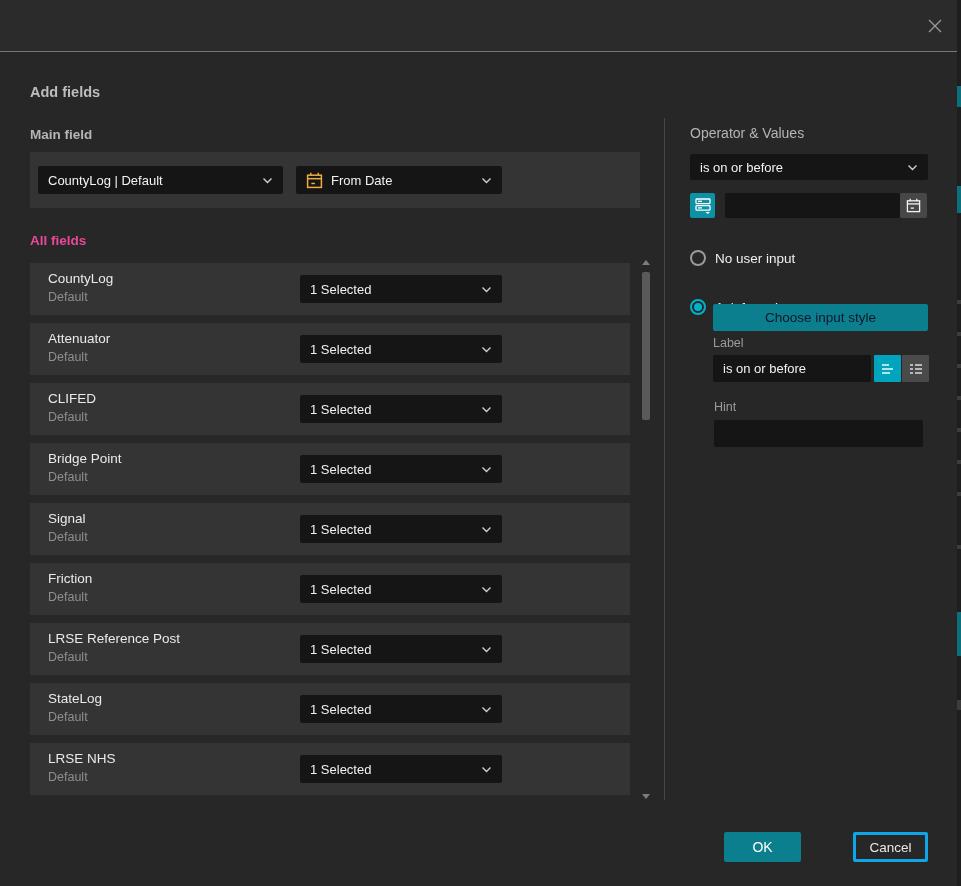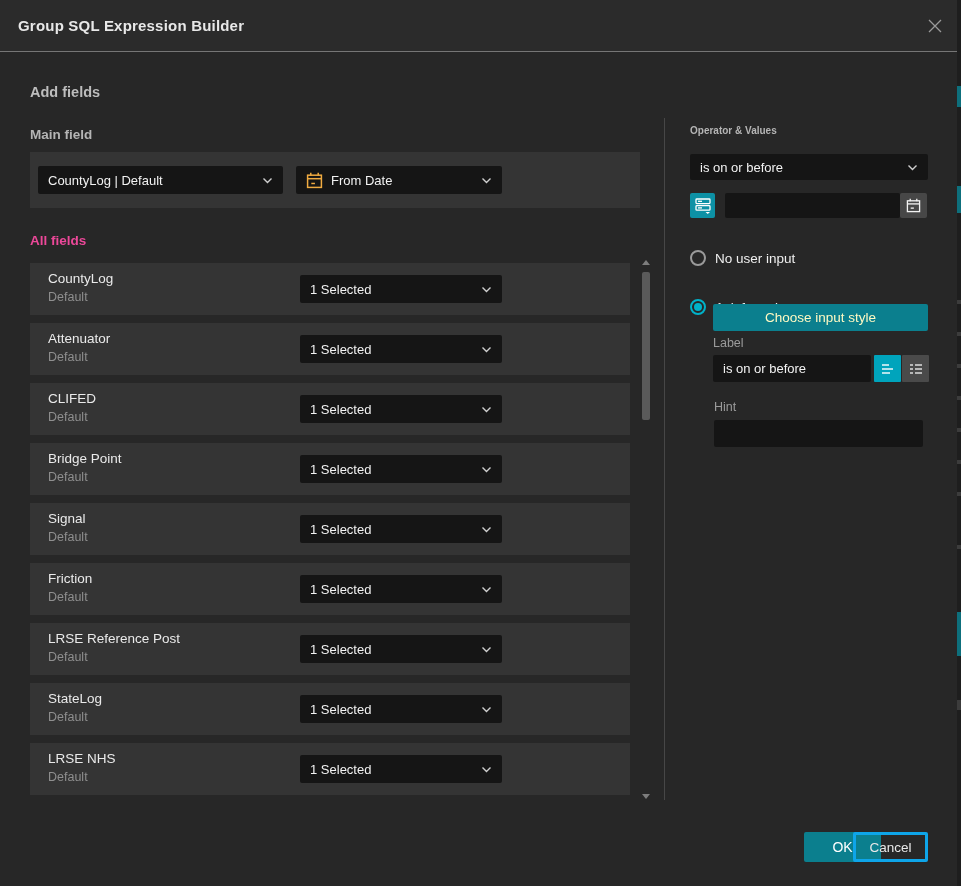--- a/index.html
+++ b/index.html
@@ -19,21 +19,21 @@
     font-size:15px; font-weight:700; color:#e8e8e8; letter-spacing:.2px;
   }
   .close-btn {
     position:absolute; right:14px; top:14px; width:24px; height:24px;
     display:flex; align-items:center; justify-content:center; cursor:pointer;
   }
   
   .h-add    { position:absolute; left:30px; top:84px;  font-size:14.5px; font-weight:700; color:#bdbdbd; }
   .h-main   { position:absolute; left:30px; top:127px; font-size:13.5px; font-weight:700; color:#b5b5b5; }
   .h-all    { position:absolute; left:30px; top:233px; font-size:13.5px; font-weight:700; color:#ec4899;text-align:center; }
-  .h-op     { position:absolute; left:690px; top:125px; font-size:10px;  font-weight:700; color:#b5b5b5; }
+  .h-op     { position:absolute; left:690px; top:125px; font-size:14px;  font-weight:400; color:#b5b5b5; }
   .cap      { position:absolute; font-size:12.5px; color:#9b9b9b; }
   
   .dropdown {
     display:flex; align-items:center; gap:8px;
     background:#151515; border-radius:2px; padding:0 10px;
     font-size:13px; color:#f2f2f2; cursor:pointer;
   }
   .dropdown .chev { margin-left:auto; display:flex; }
   .tbox {
     background:#151515; border:none; border-radius:2px;
@@ -81,55 +81,54 @@
     background:#474747; border:none; border-radius:2px; cursor:pointer;
     display:flex; align-items:center; justify-content:center;
   }
   .radio-row { position:absolute; left:690px; display:flex; align-items:center; gap:9px; cursor:pointer; }
   .radio { width:16px; height:16px; border-radius:50%; border:2px solid #9a9a9a; flex:0 0 auto; }
   .radio.selected { border-color:#00b2c9; position:relative; }
   .radio.selected::after { content:''; position:absolute; inset:2px; border-radius:50%; background:#00b2c9; }
   .radio-label { font-size:13.5px; color:#efefef; }
   .choose-btn {
     position:absolute; left:713px; top:304px; width:215px; height:27px;
-    background:#0b7f8e; border:none; border-radius:2px; color:#fef9c3;
+    background:#0b7f8e; border:none; border-radius:2px; color:#0f172a;
     font-size:13.5px; font-family:"Liberation Sans", sans-serif; cursor:pointer;
   }
   .label-input { position:absolute; left:713px; top:355px; width:158px; height:27px; }
   .style-btn {
     position:absolute; top:355px; width:27px; height:27px; border:none; cursor:pointer;
     display:flex; align-items:center; justify-content:center; border-radius:1px;
   }
   .style-btn.sel  { left:874px; background:#00a4bc; }
   .style-btn.alt  { left:902px; background:#4a4a4a; }
   .hint-input { position:absolute; left:714px; top:420px; width:209px; height:27px; }
   
   .ok-btn {
-    position:absolute; left:804px; top:832px; width:77px; height:30px;
+    position:absolute; left:724px; top:832px; width:77px; height:30px;
     background:#0b7f8e; border:none; border-radius:2px; color:#fff;
     font-size:14px; font-family:"Liberation Sans", sans-serif; cursor:pointer;
   }
   .cancel-btn {
     position:absolute; left:853px; top:832px; width:75px; height:30px;
     background:transparent; border:3px solid #0ea5e9; border-radius:2px;
     color:#e8e8e8; font-size:13.5px; font-family:"Liberation Sans", sans-serif; cursor:pointer;
   }
   
   .edge-strip { position:absolute; right:0; top:0; width:4px; height:886px; background:#1e1e1e; }
   .edge-seg { position:absolute; left:0; width:4px; }
   .edge-teal { background:#0d6f7c; }
   .edge-gray { background:#3c3c3c; }
 </style>
 </head>
 <body>
 
 <div class="screen">
 
   <div class="header">
-    <div class="title">Group SQL Expression Builder</div>
     <div class="close-btn">
       <svg width="18" height="18" viewBox="0 0 18 18">
         <path d="M3 3l12 12M15 3L3 15" stroke="#9a9a9a" stroke-width="1.3" fill="none"></path>
       </svg>
     </div>
   </div>
 
   <div class="h-add">Add fields</div>
   <div class="h-main">Main field</div>
   <div class="h-all">All fields</div>

